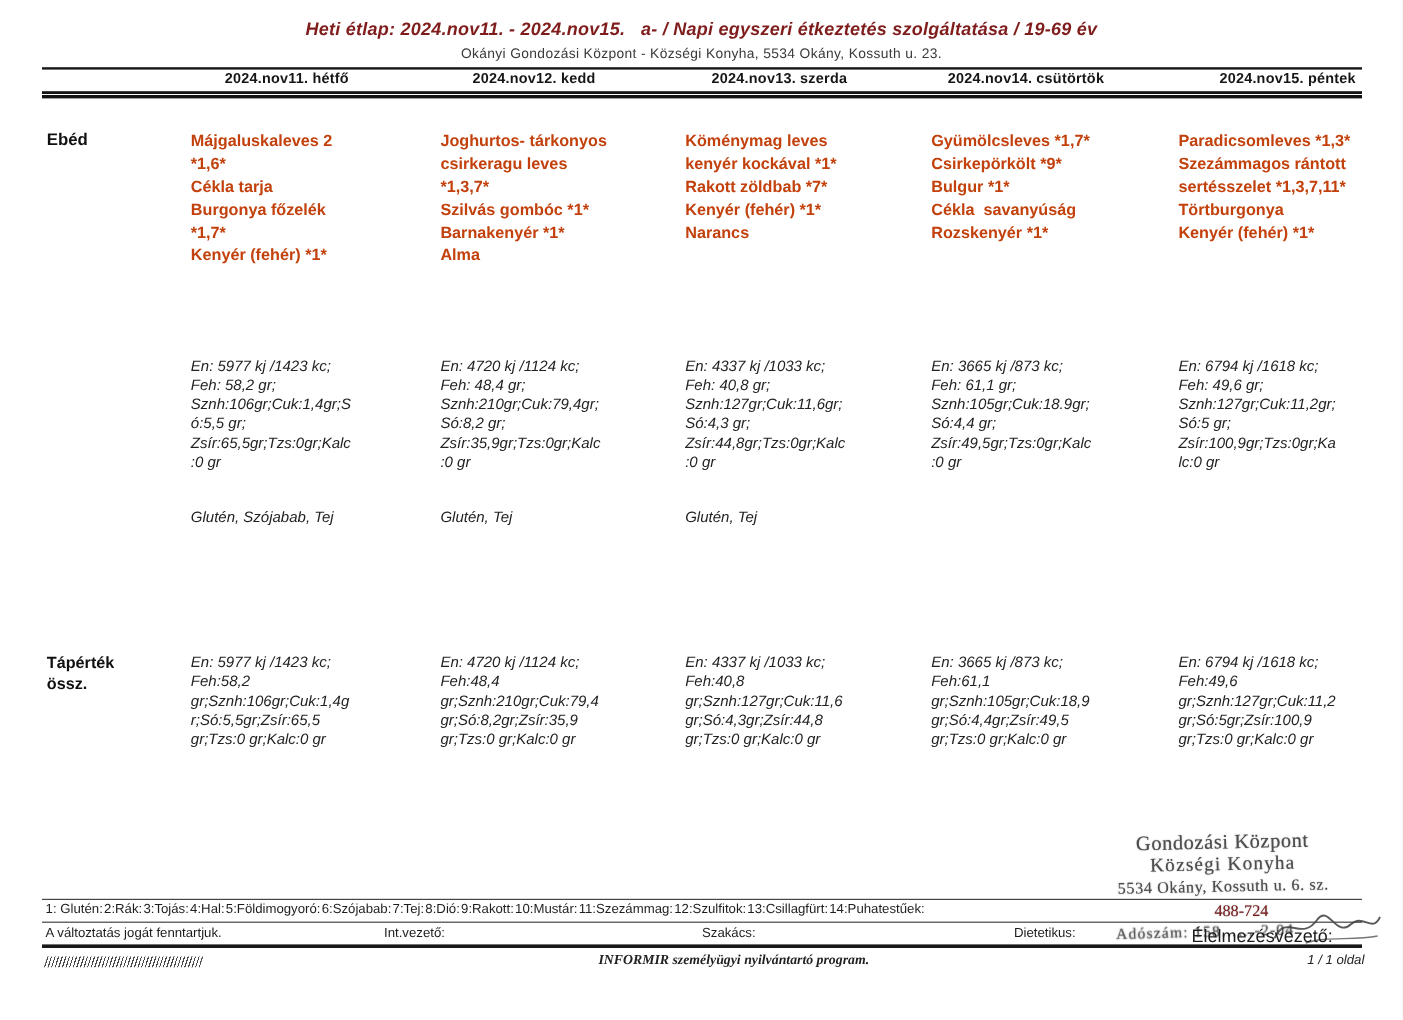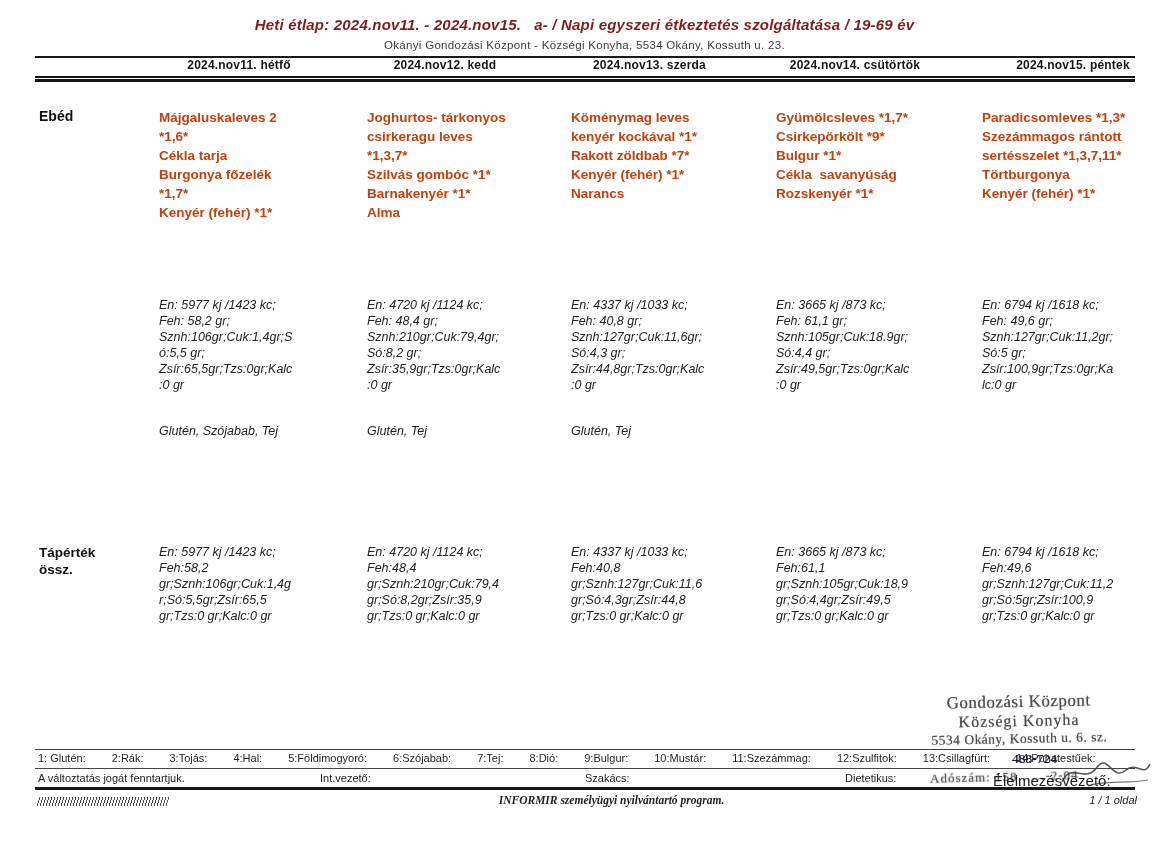--- a/index.html
+++ b/index.html
@@ -32,21 +32,21 @@
   .hcell{font-size:12px;font-weight:bold;text-align:center;color:#161616;letter-spacing:.2px;}
   .meals-band{top:86px;margin-top:22px;}
   .nutri-band{top:297px;}
   .allergen-band{top:423px;}
   .total-band{top:520px;margin-top:24px;}
   .cell{padding-left:4px;padding-right:6px;}
   .meal-lines div{font-size:13.5px;font-weight:bold;line-height:19px;white-space:pre;color:#c2410c;}
   .ital-lines div{font-size:12.5px;font-style:italic;line-height:16px;white-space:pre;color:#222;}
   .rowlabel{font-size:14px;font-weight:bold;color:#101010;line-height:17px;}
   .legend{
-    position:absolute;top:752px;left:38px;width:1060px;display:flex;gap:26px;
+    position:absolute;top:752px;left:38px;width:1060px;display:flex;gap:1px;
     font-size:11px;color:#1e1e1e;white-space:nowrap;
   }
   .signrow{position:absolute;top:772px;left:0;width:100%;font-size:11px;color:#1c1c1c;}
   .signrow span{position:absolute;white-space:nowrap;}
   .sig-note{left:38px;}
   .sig-int{left:320px;}
   .sig-szakacs{left:585px;}
   .sig-diet{left:845px;}
   .sig-elelm{left:993px;font-size:15px;}
   .footer{position:absolute;top:794px;left:0;width:100%;font-size:11px;}
@@ -64,21 +64,21 @@
   .stamp{
     position:absolute;left:888px;top:692px;width:262px;
     font-family:"Liberation Serif",serif;color:#4d4d4d;text-align:center;
     transform:rotate(-1.2deg);text-shadow:0 0 1px rgba(80,80,80,.75);
   }
   .stamp .s1{font-size:17px;letter-spacing:.5px;}
   .stamp .s2{font-size:16px;letter-spacing:1px;}
   .stamp .s3{font-size:13.5px;letter-spacing:.5px;margin-top:1px;}
   .stamp-phone{
     position:absolute;left:1012px;top:751px;font-family:"Liberation Serif",serif;
-    color:#0f172a;font-size:13.5px;text-shadow:0 0 1px rgba(80,80,80,.7);
+    color:#7f1d1d;font-size:13.5px;text-shadow:0 0 1px rgba(80,80,80,.7);
   }
   .stamp-tax{
     position:absolute;left:930px;top:769px;font-family:"Liberation Serif",serif;
     color:#5a5a5a;font-size:13px;letter-spacing:1px;transform:rotate(-1.5deg);
     text-shadow:0 0 1.4px rgba(90,90,90,.9);filter:blur(.3px);white-space:nowrap;
   }
   .signature-svg{position:absolute;left:1058px;top:756px;}
 </style>
 </head>
 <body>
@@ -260,21 +260,21 @@
   <div class="rule rule-legend-top"></div>
   <div class="legend" id="legend-row">
       <span>1: Glutén:</span>
       <span>2:Rák:</span>
       <span>3:Tojás:</span>
       <span>4:Hal:</span>
       <span>5:Földimogyoró:</span>
       <span>6:Szójabab:</span>
       <span>7:Tej:</span>
       <span>8:Dió:</span>
-      <span>9:Bulgur:</span>
+      <span>9:Rakott:</span>
       <span>10:Mustár:</span>
       <span>11:Szezámmag:</span>
       <span>12:Szulfitok:</span>
       <span>13:Csillagfürt:</span>
       <span>14:Puhatestűek:</span>
     </div>
 
   <div class="rule rule-sign-top"></div>
   <div class="signrow">
     <span class="sig-note">A változtatás jogát fenntartjuk.</span>

